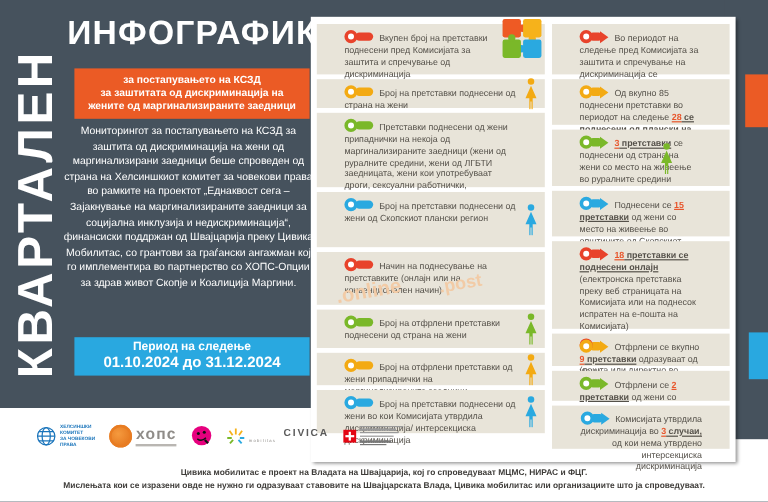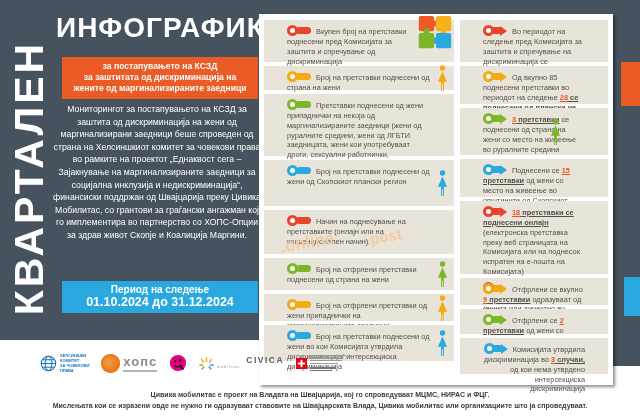--- a/index.html
+++ b/index.html
@@ -70,21 +70,21 @@
   .c-red{--c:#e8432b;} .c-yellow{--c:#f3aa13;} .c-green{--c:#7ab829;} .c-blue:{--c:#2aa9e0;}
   .c-blue{--c:#2aa9e0;}
 
   .row-icon{position:absolute;right:5px;top:50%;transform:translateY(-50%);line-height:0;}
   .row-icon.puzzle{right:1px;top:-6px;transform:none;}
   .wm{position:absolute;font-weight:bold;color:#f2cba6;transform:rotate(-10deg);}
   .wm-online{left:16px;top:22px;font-size:17px;}
   .wm-post{left:102px;top:17px;font-size:15px;}
 
   
-  .logos{position:absolute;left:40px;top:346px;height:34px;display:flex;align-items:center;gap:12px;}
+  .logos{position:absolute;left:30px;top:346px;height:34px;display:flex;align-items:center;gap:12px;}
   .logo{display:flex;align-items:center;gap:3px;line-height:0;}
   .helsinki-text div{font-size:4px;font-weight:bold;color:#1b75bb;line-height:1.25;}
   .hops-text{font-size:13px;font-weight:bold;color:#8f8c88;letter-spacing:1px;line-height:1;}
   .hops-tag{width:34px;height:2px;background:#b9b6b2;margin-top:2px;}
   .civica-text{font-size:8.5px;font-weight:bold;color:#5b5b5b;letter-spacing:1.5px;line-height:1;}
   .civica-tag{font-size:3.5px;color:#8f8c88;letter-spacing:1px;line-height:1.4;}
   .bars{display:flex;flex-direction:column;gap:1.5px;}
   .bars i{display:block;height:1.2px;background:#9a9a9a;}
   .footer{position:absolute;left:0;top:389px;width:640px;text-align:center;
     color:#3e3c39;font-size:7px;font-weight:bold;line-height:1.6;}

